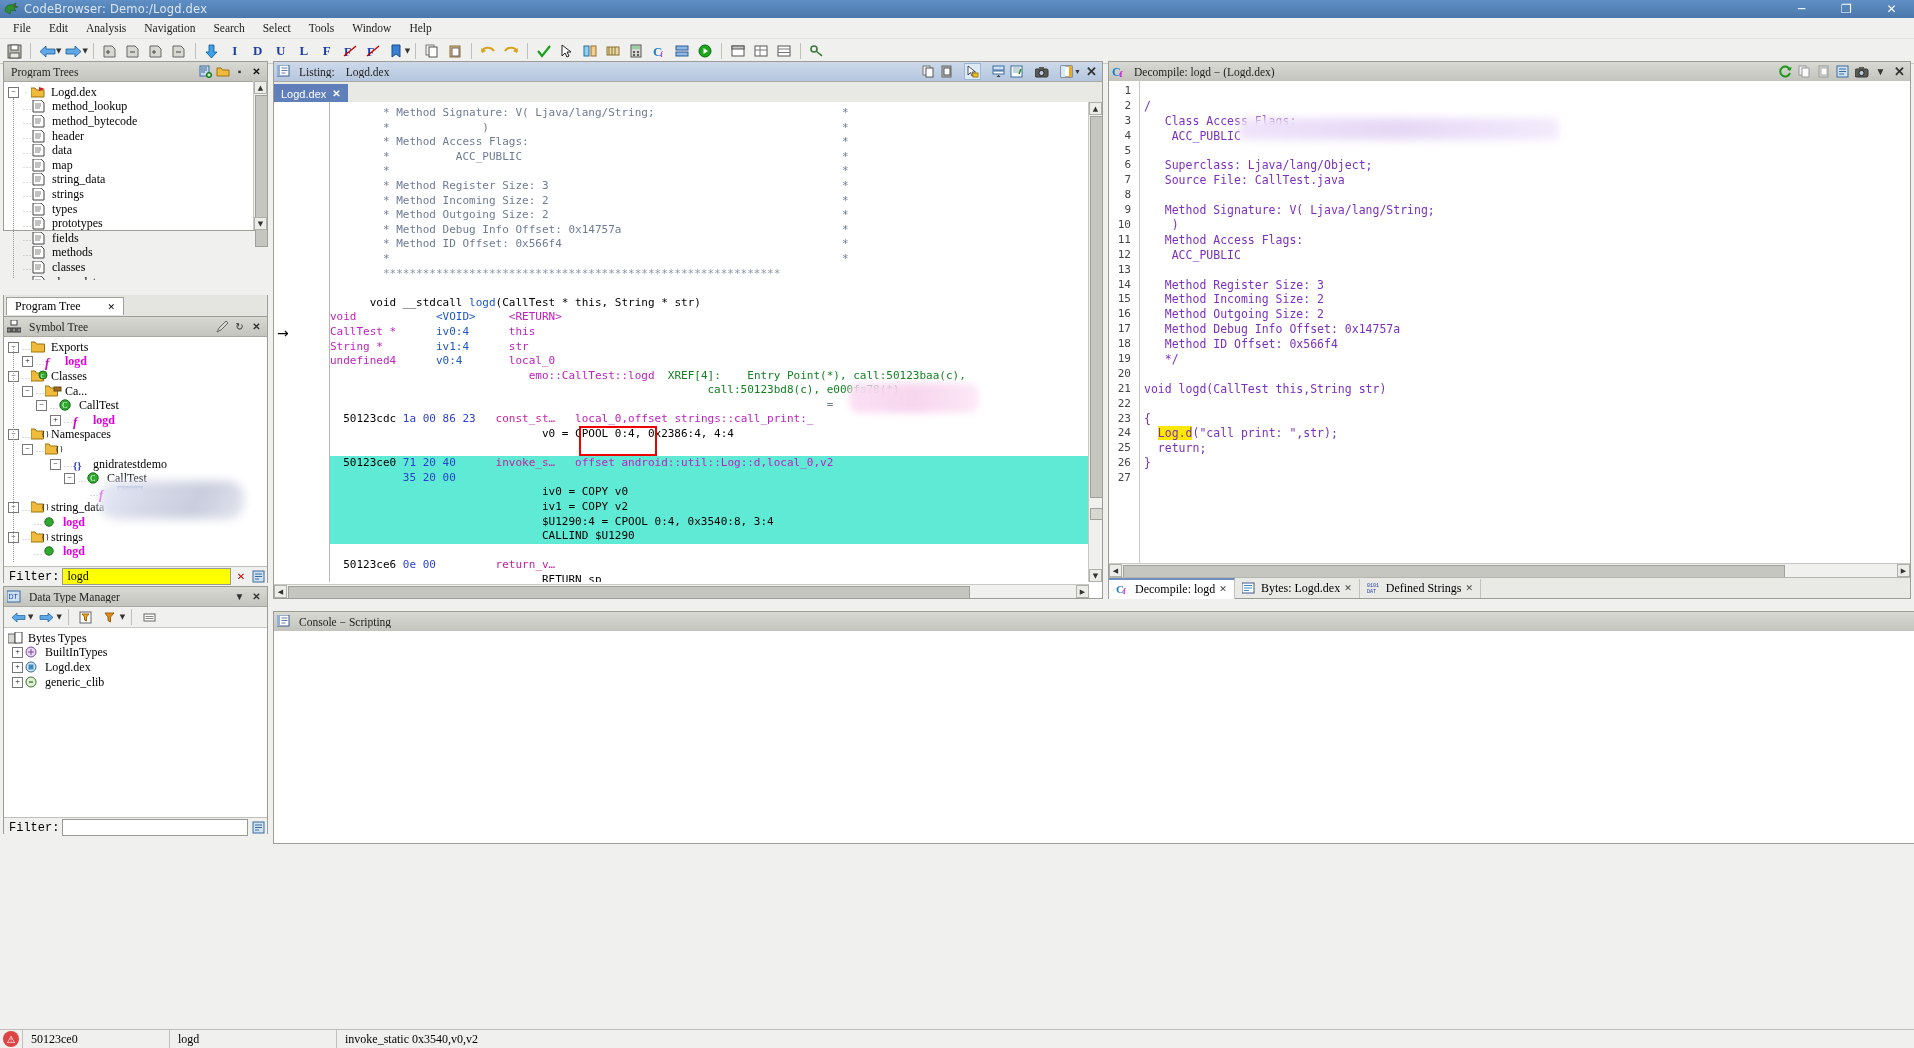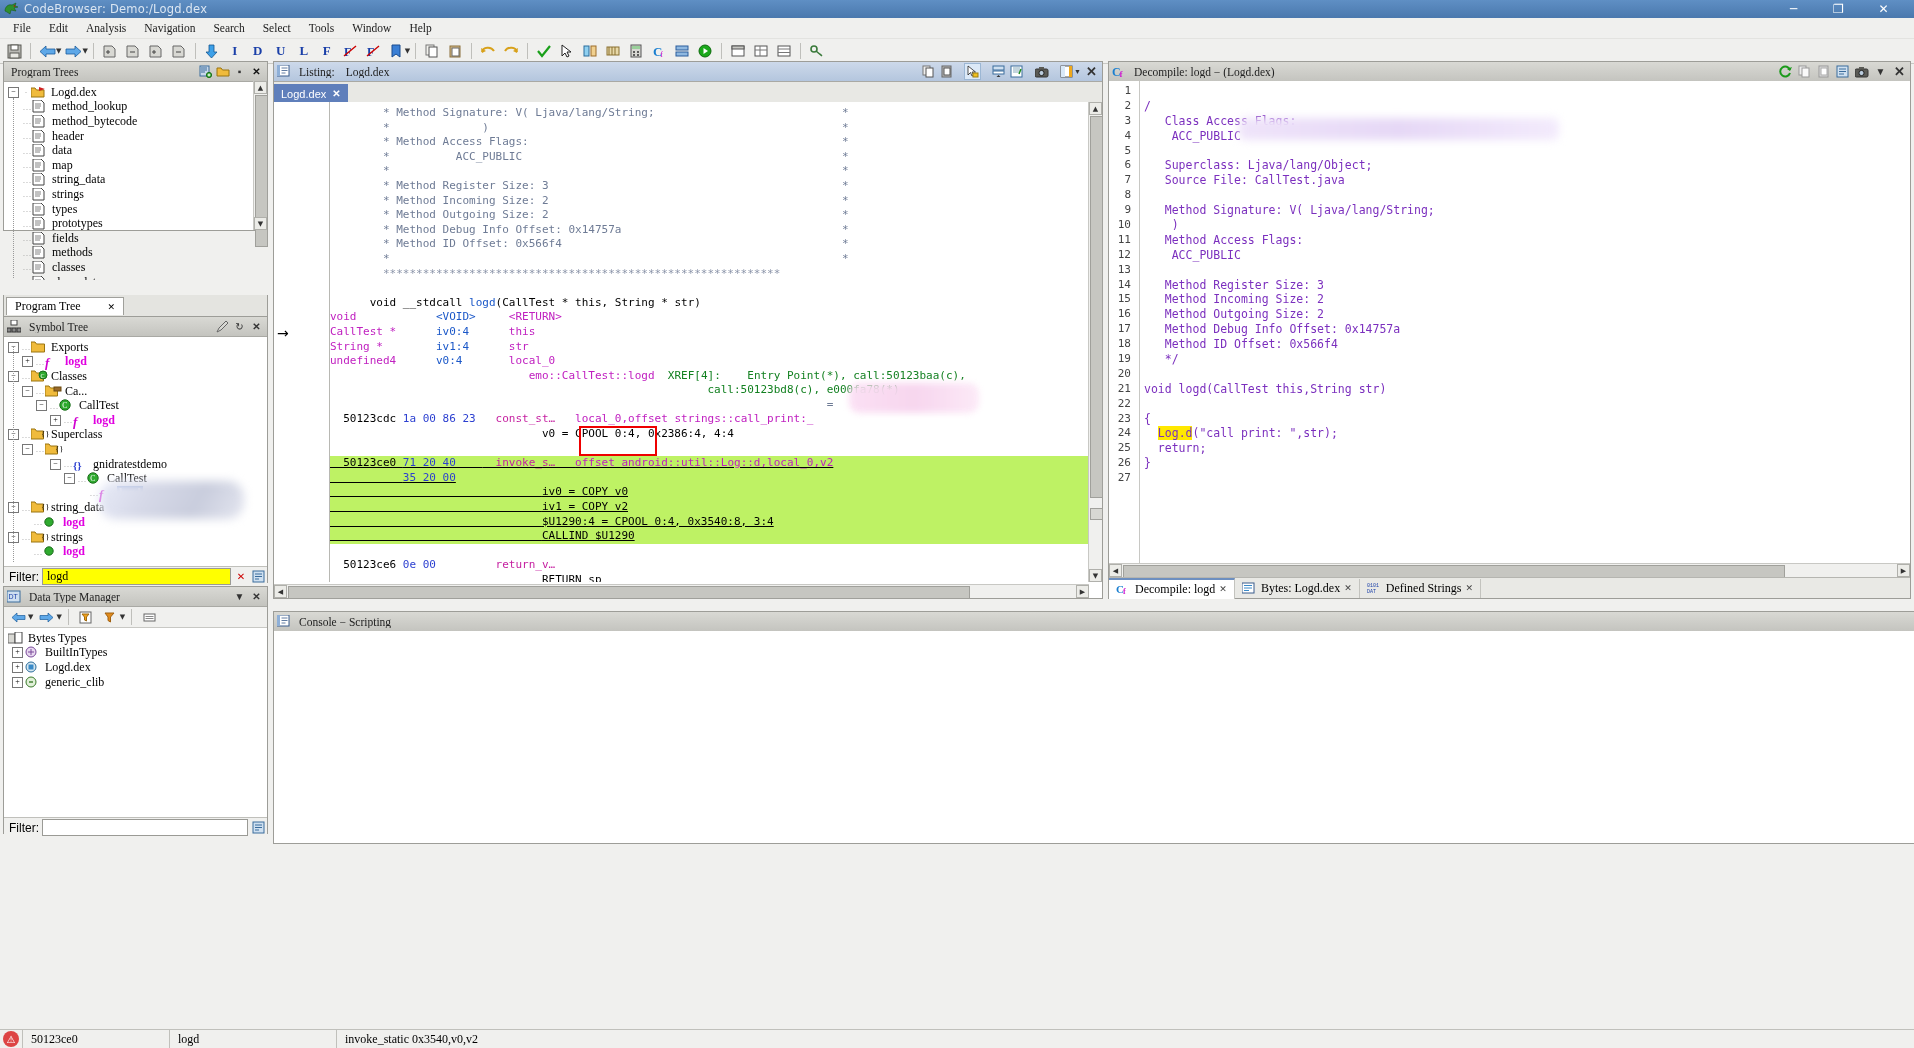--- a/index.html
+++ b/index.html
@@ -1,20 +1,20 @@
 <!DOCTYPE html>
 <html><head>
 <meta charset="utf-8">
 <style>
   html,body{margin:0;padding:0;background:#f0f0ee;}
   body{width:1914px;height:1048px;font-family:"DejaVu Sans","Liberation Sans",sans-serif;font-size:11px;overflow:hidden;}
   .app{position:relative;width:1914px;height:1048px;}
 
   
-  .titlebar{height:18px;background:linear-gradient(#5f8fc4,#4a78ad);display:flex;align-items:center;padding:0 8px 0 4px;color:#e9f0f8;font-size:11px;}
+  .titlebar{height:18px;background:linear-gradient(#5f8fc4,#4a78ad);display:flex;align-items:center;padding:0 0 0 4px;color:#e9f0f8;font-size:11px;}
   .titlebar .tb-icon{width:15px;height:14px;margin-right:5px;position:relative;}
   .tb-title{flex:1;font-size:11.5px;color:#dbe6f2;letter-spacing:.2px;}
   .winbtns{display:flex;height:18px;}
   .winbtn{width:45px;height:18px;display:flex;align-items:center;justify-content:center;color:#fff;font-size:12px;}
 
   
   .menubar{height:20px;background:#f0f0ee;display:flex;align-items:center;padding-left:4px;border-bottom:1px solid #e3e3e0;}
   .menuitem{padding:2px 9px;font-size:11.5px;color:#1b1b1b;font-family:"Liberation Serif",serif;}
 
   
@@ -39,30 +39,30 @@
   .indent{flex:none;}
   .ico{width:14px;height:13px;margin-right:4px;flex:none;display:inline-block;position:relative;}
   .lbl{padding:0 2px;}
   .lbl.sel{background:#2b5fbd;color:#fff;}
   .pink{color:#e000e0;font-weight:bold;}
   .vline{position:absolute;border-left:1px dotted #999;}
   .tabx{height:18px;display:flex;align-items:center;padding:0 8px;font-family:"Liberation Serif",serif;font-size:12px;background:#fff;border:1px solid #a0a09b;border-bottom:none;}
 
   
   .filterrow{height:19px;display:flex;align-items:center;background:#f0f0ee;border-top:1px solid #c0c0bb;padding:0 2px;gap:3px;}
-  .filterlbl{font-family:Liberation Sans, sans-serif;font-size:12px;padding-left:3px;}
+  .filterlbl{font-family:Liberation Mono, monospace;font-size:12px;padding-left:3px;}
   .filterbox{flex:1;height:15px;border:1px solid #9a9a95;background:#fff;display:flex;align-items:center;padding:0 2px;}
   .filterbox.yellow{background:#ffff00;}
   .filterbox input{border:0;outline:0;background:transparent;width:100%;font-family:"Liberation Serif",serif;font-size:12px;color:#000;}
   .fbtn{width:14px;height:14px;display:flex;align-items:center;justify-content:center;font-size:10px;color:#c00;}
 
   
   .listing{font-family:"DejaVu Sans Mono","Liberation Mono",monospace;font-size:11px;white-space:pre;position:relative;}
   .lrow{height:14.6px;line-height:14.6px;display:block;position:relative;}
-  .lrow.hl{background:#bef264;text-decoration:underline;}
+  .lrow.hl{background:#5eead4;}
   .c-cmt{color:#6e7b95;}
   .c-star{color:#8a93a8;}
   .c-kw{color:#000;}
   .c-fn{color:#1a57c8;}
   .c-type{color:#c020c0;}
   .c-var{color:#c020c0;}
   .c-reg{color:#1a57c8;}
   .c-mn{color:#c51fa0;}
   .c-addr{color:#000;text-align:right;}
   .c-byte{color:#2b3fd0;}
@@ -565,21 +565,21 @@
           <span class="lbl pink">logd</span>
         </div>
         <div class="tnode">
           <span class="indent" style="width:0px"></span>
           <span class="expander">−</span>
           <span class="dots">…</span>
           <span class="ico"><svg width="19" height="12" viewBox="0 0 19 12">
               <path d="M0 1 h4 l1.5 2 h7 v8 h-12.5 z" fill="#f0bb3c" stroke="#9a7410"></path>
               <text x="10" y="9" font-family="Liberation Serif" font-size="9" fill="#111">{}</text>
             </svg></span>
-          <span class="lbl">Superclass</span>
+          <span class="lbl">Namespaces</span>
         </div>
         <div class="tnode">
           <span class="indent" style="width:14px"></span>
           <span class="expander">−</span>
           <span class="dots">…</span>
           <span class="ico"><svg width="19" height="12" viewBox="0 0 19 12">
               <path d="M0 1 h4 l1.5 2 h7 v8 h-12.5 z" fill="#f0bb3c" stroke="#9a7410"></path>
               <text x="10" y="9" font-family="Liberation Serif" font-size="9" fill="#111">{}</text>
             </svg></span>
           <span class="lbl"></span>

